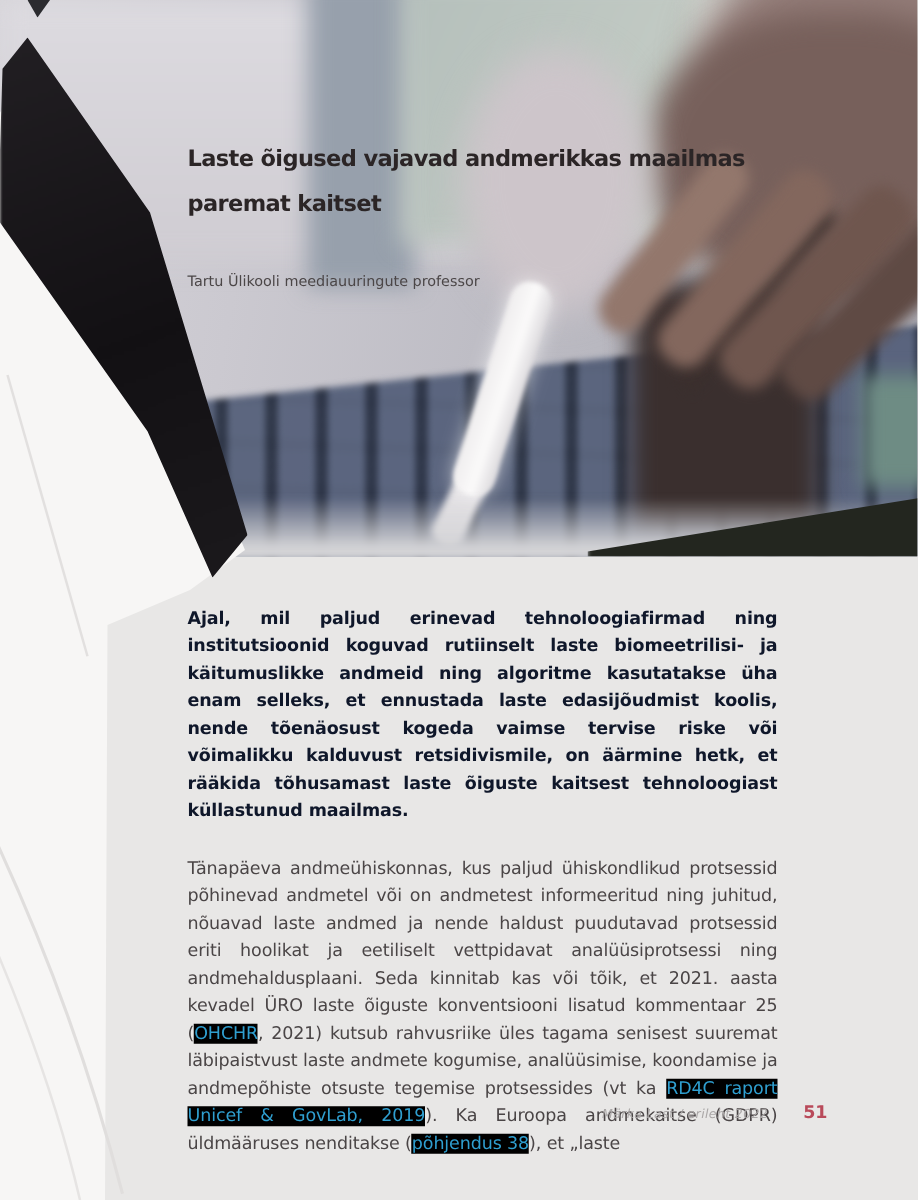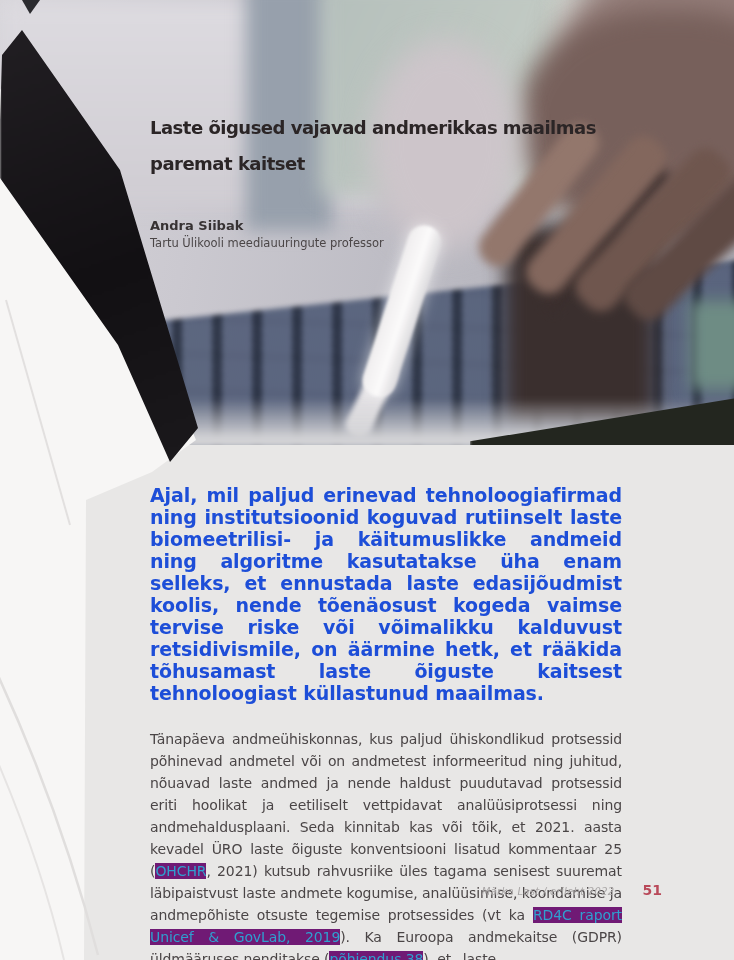--- a/index.html
+++ b/index.html
@@ -72,28 +72,28 @@
   
   .title{
     position:absolute;left:150px;top:98px;width:470px;z-index:5;
     font-size:18px;line-height:36px;font-weight:bold;letter-spacing:-.5px;color:#2b2526;
   }
   .byline{position:absolute;left:150px;top:218px;width:420px;z-index:5;color:#373233;}
   .byline .name{font-size:13px;font-weight:bold;margin:0 0 3px 0;}
   .byline .role{font-size:11.5px;color:#4b4647;}
   .article{position:absolute;left:150px;top:484px;width:472px;z-index:5;}
   .lead{
-    font-weight:bold;font-size:19px;line-height:22px;letter-spacing:-.1px;
-    text-align:justify;color:#1d4ed8;margin:0;
+    font-weight:bold;font-size:14px;line-height:22px;letter-spacing:-.1px;
+    text-align:justify;color:#0f172a;margin:0;
   }
   .body-par{
     font-size:14px;line-height:22px;letter-spacing:-.1px;
     text-align:justify;color:#4a4546;margin:24px 0 0 0;
   }
-  .body-par a.link{color:#2f9fd0;background:#701a75;text-decoration:none;}
+  .body-par a.link{color:#2f9fd0;background:#000000;text-decoration:none;}
   .footer{
     position:absolute;left:150px;top:882px;width:512px;z-index:5;
     display:flex;justify-content:flex-end;align-items:baseline;gap:28px;
   }
   .issue{font-size:10px;font-style:italic;color:#aaa7a7;letter-spacing:.3px;padding-left:32px;}
   .pagenum{font-size:14px;font-weight:bold;color:#b94a5a;}
 </style>
 </head>
 <body>
 
@@ -125,21 +125,20 @@
   <path d="M 6 300 Q 40 420 70 525" stroke="#e2e0df" stroke-width="2" fill="none"></path>
   <path d="M -14 650 Q 58 800 98 955" stroke="#e0dedd" stroke-width="2.5" fill="none"></path>
   <path d="M -30 700 Q 36 840 64 960" stroke="#e6e4e3" stroke-width="2" fill="none"></path>
 </svg>
 <div class="blade"></div>
 <div class="notch"></div>
 
 <h1 class="title">Laste õigused vajavad andmerikkas maailmas paremat kaitset</h1>
 
 <div class="byline">
-  <div class="name">Andra Siibak</div>
   <div class="role">Tartu Ülikooli meediauuringute professor</div>
 </div>
 
 <div class="article">
   <p class="lead">Ajal, mil paljud erinevad tehnoloogiafirmad ning institutsioonid koguvad rutiinselt laste biomeetrilisi- ja käitumuslikke andmeid ning algoritme kasutatakse üha enam selleks, et ennustada laste edasijõudmist koolis, nende tõenäosust kogeda vaimse tervise riske või võimalikku kalduvust retsidivismile, on äärmine hetk, et rääkida tõhusamast laste õiguste kaitsest tehnoloogiast küllastunud maailmas.</p>
   <p class="body-par"><span>Tänapäeva andmeühiskonnas, kus paljud ühiskondlikud protsessid põhinevad andmetel või on andmetest informeeritud ning juhitud, nõuavad laste andmed ja nende haldust puudutavad protsessid eriti hoolikat ja eetiliselt vettpidavat analüüsiprotsessi ning andmehaldusplaani. Seda kinnitab kas või tõik, et 2021. aasta kevadel ÜRO laste õiguste konventsiooni lisatud kommentaar 25 (</span><a class="link" href="#">OHCHR</a><span>, 2021) kutsub rahvusriike üles tagama senisest suuremat läbipaistvust laste andmete kogumise, analüüsimise, koondamise ja andmepõhiste otsuste tegemise protsessides (vt ka </span><a class="link" href="#">RD4C raport Unicef &amp; GovLab, 2019</a><span>). Ka Euroopa andmekaitse (GDPR) üldmääruses nenditakse (</span><a class="link" href="#">põhjendus 38</a><span>), et „laste</span></p>
 </div>
 
 <div class="footer">
   <span class="issue">Märka Last / erileht 2022</span>

